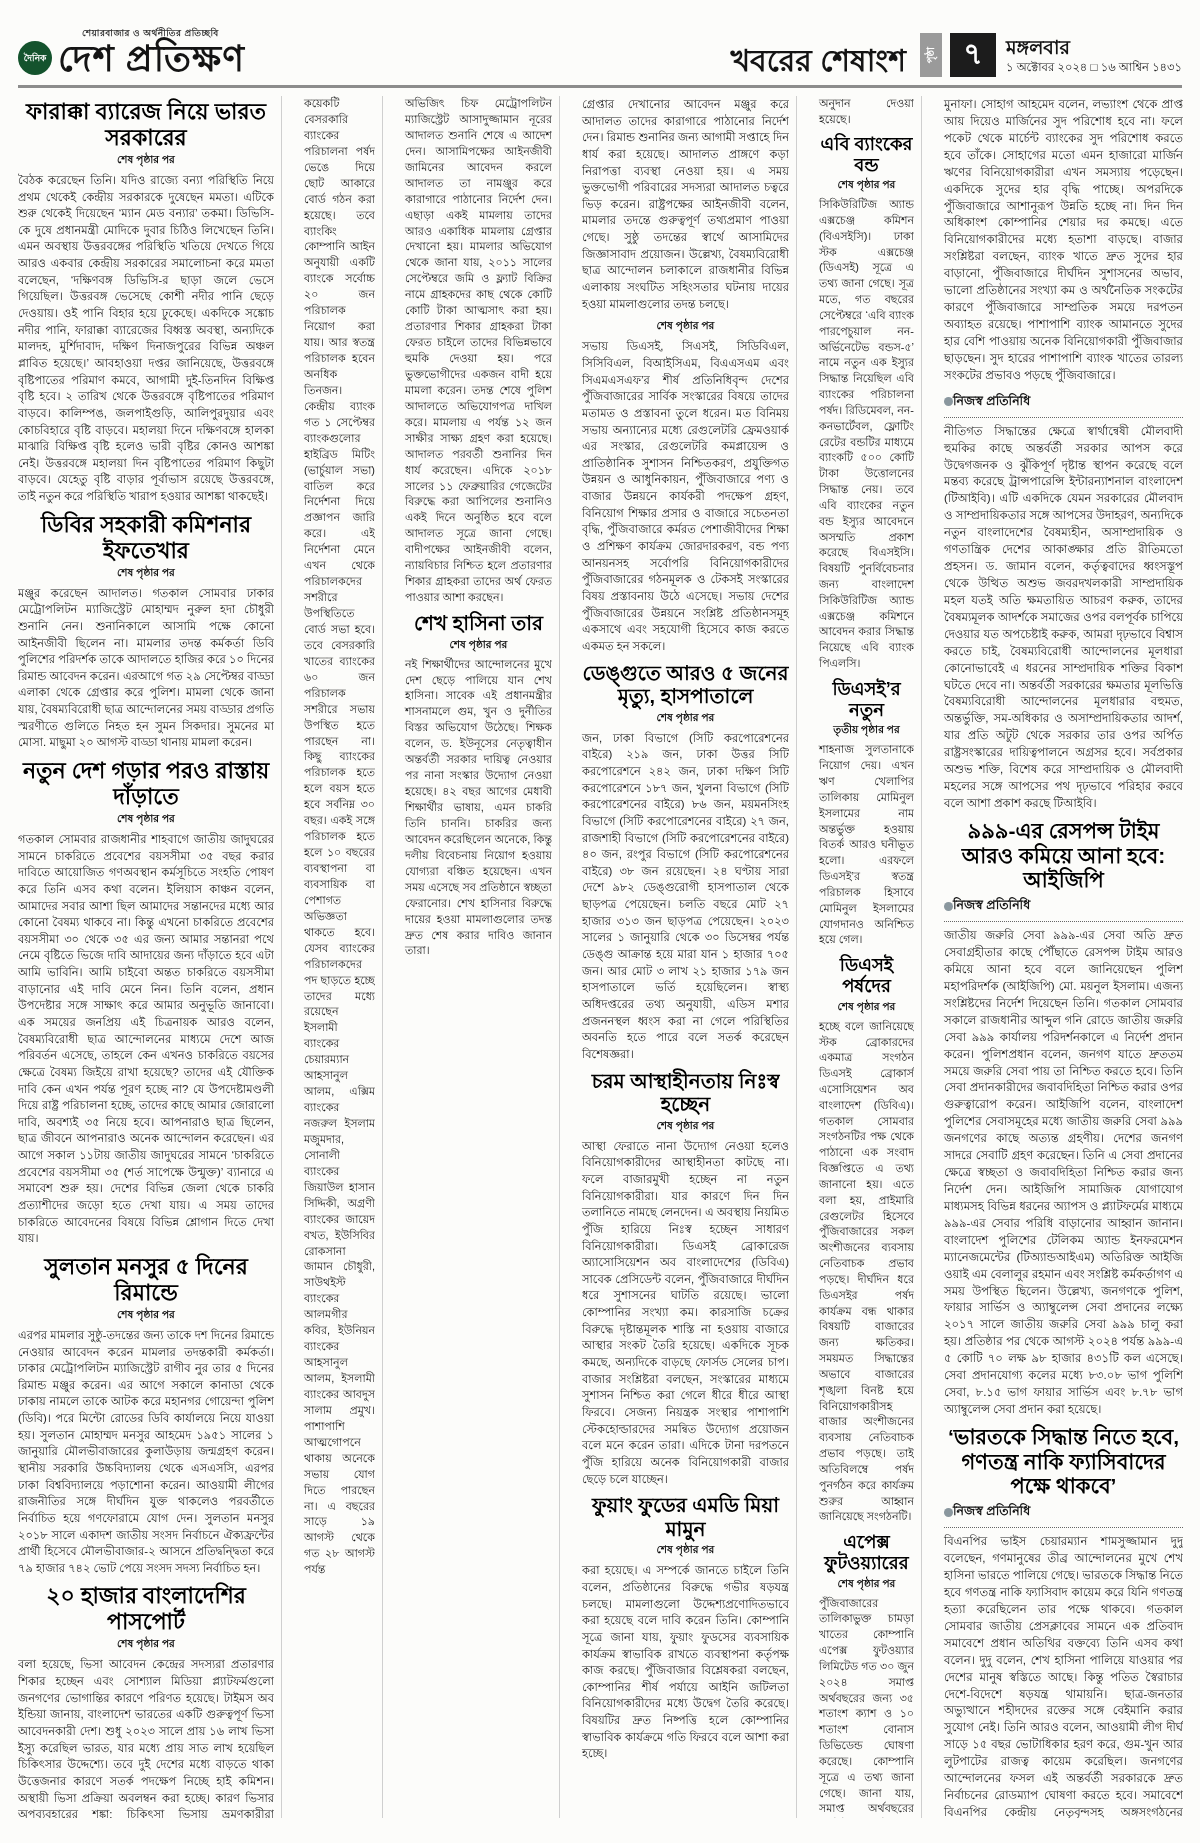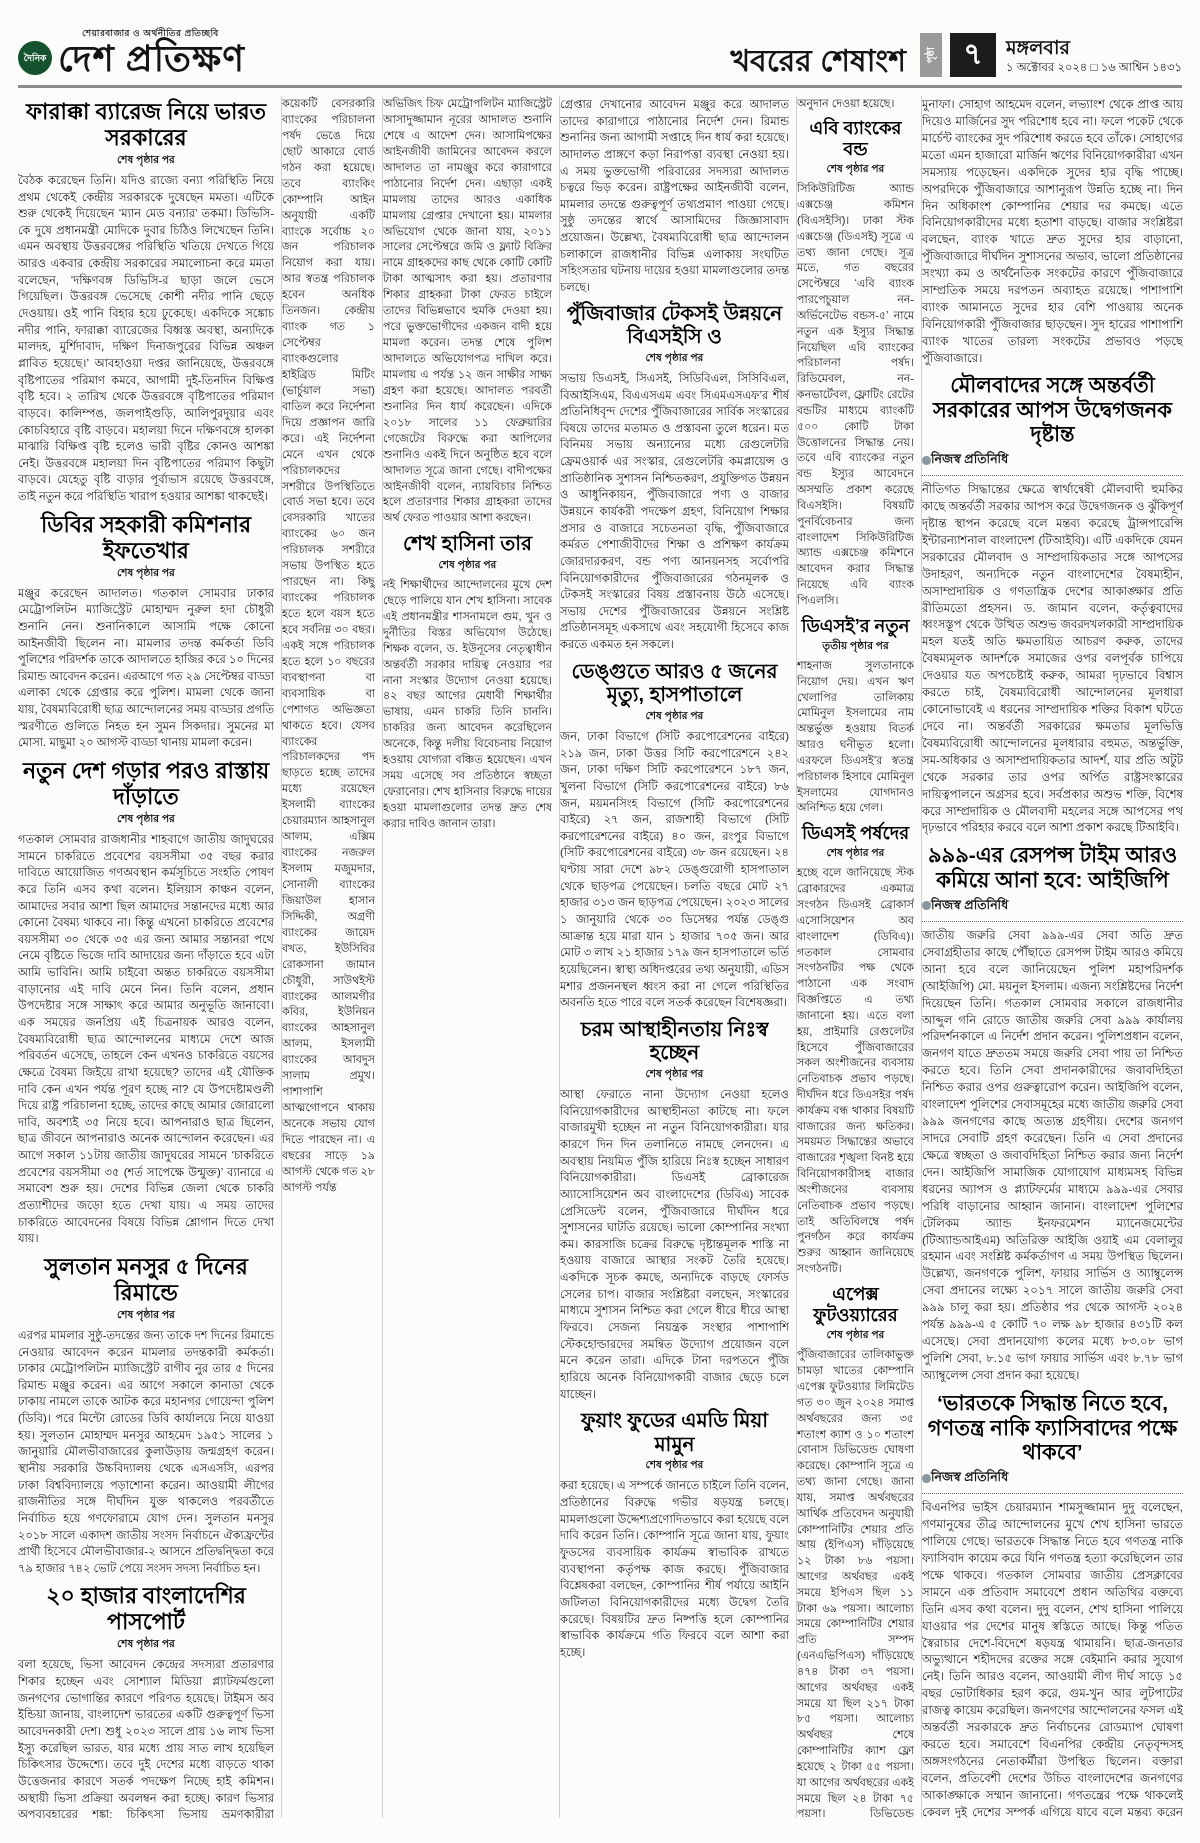--- a/index.html
+++ b/index.html
@@ -26,21 +26,21 @@
             font-size:10px; font-weight:bold; }
   .page-num-box { background:#1c1c1c; color:#fff; width:46px; height:44px;
             display:flex; align-items:center; justify-content:center;
             font-size:30px; font-weight:bold; }
   .date-block { line-height:1.25; padding-left:2px; }
   .date-block .weekday { font-size:19px; font-weight:bold; }
   .date-block .dateline { font-size:11.5px; color:#222; }
   
   .cols { display:flex; gap:7px; margin-top:8px; height:1722px; }
   .col { overflow:hidden; height:100%; }
-  .col + .col { border-left:1px solid #cfcfcf; padding-left:0; }
+  .col + .col { border-left:1px solid #cfcfcf; padding-left:22px; }
   .col-a { flex:0 0 256px; }
   .col-b { flex:0 0 94px;  }
   .col-c { flex:0 0 170px; }
   .col-d { flex:0 0 230px; }
   .col-e { flex:0 0 118px; }
   .col-f { flex:0 0 262px; }
   .article { margin-bottom:7px; }
   .hl { font-weight:bold; text-align:center; line-height:1.18; margin:3px 0 1px; color:#000; }
   .hl-xl { font-size:22px; }
   .hl-lg { font-size:20px; }
@@ -129,21 +129,20 @@
         <div class="tag">শেষ পৃষ্ঠার পর</div>
         <p class="body">নই শিক্ষার্থীদের আন্দোলনের মুখে দেশ ছেড়ে পালিয়ে যান শেখ হাসিনা। সাবেক এই প্রধানমন্ত্রীর শাসনামলে গুম, খুন ও দুর্নীতির বিস্তর অভিযোগ উঠেছে। শিক্ষক বলেন, ড. ইউনূসের নেতৃত্বাধীন অন্তর্বর্তী সরকার দায়িত্ব নেওয়ার পর নানা সংস্কার উদ্যোগ নেওয়া হয়েছে। ৪২ বছর আগের মেধাবী শিক্ষার্থীর ভাষায়, এমন চাকরি তিনি চাননি। চাকরির জন্য আবেদন করেছিলেন অনেকে, কিন্তু দলীয় বিবেচনায় নিয়োগ হওয়ায় যোগ্যরা বঞ্চিত হয়েছেন। এখন সময় এসেছে সব প্রতিষ্ঠানে স্বচ্ছতা ফেরানোর। শেখ হাসিনার বিরুদ্ধে দায়ের হওয়া মামলাগুলোর তদন্ত দ্রুত শেষ করার দাবিও জানান তারা।</p>
       </div>
     </div>
 
     <div class="col col-d">
       <div class="article stub">
         <p class="body">গ্রেপ্তার দেখানোর আবেদন মঞ্জুর করে আদালত তাদের কারাগারে পাঠানোর নির্দেশ দেন। রিমান্ড শুনানির জন্য আগামী সপ্তাহে দিন ধার্য করা হয়েছে। আদালত প্রাঙ্গণে কড়া নিরাপত্তা ব্যবস্থা নেওয়া হয়। এ সময় ভুক্তভোগী পরিবারের সদস্যরা আদালত চত্বরে ভিড় করেন। রাষ্ট্রপক্ষের আইনজীবী বলেন, মামলার তদন্তে গুরুত্বপূর্ণ তথ্যপ্রমাণ পাওয়া গেছে। সুষ্ঠু তদন্তের স্বার্থে আসামিদের জিজ্ঞাসাবাদ প্রয়োজন। উল্লেখ্য, বৈষম্যবিরোধী ছাত্র আন্দোলন চলাকালে রাজধানীর বিভিন্ন এলাকায় সংঘটিত সহিংসতার ঘটনায় দায়ের হওয়া মামলাগুলোর তদন্ত চলছে।</p>
       </div>
       <div class="article">
-        <div class="hl hl-lg">পুঁজিবাজার টেকসই উন্নয়নে বিএসইসি ও</div>
         <div class="tag">শেষ পৃষ্ঠার পর</div>
         <p class="body">সভায় ডিএসই, সিএসই, সিডিবিএল, সিসিবিএল, বিআইসিএম, বিএএসএম এবং সিএমএসএফ’র শীর্ষ প্রতিনিধিবৃন্দ দেশের পুঁজিবাজারের সার্বিক সংস্কারের বিষয়ে তাদের মতামত ও প্রস্তাবনা তুলে ধরেন। মত বিনিময় সভায় অন্যান্যের মধ্যে রেগুলেটরি ফ্রেমওয়ার্ক এর সংস্কার, রেগুলেটরি কমপ্লায়েন্স ও প্রাতিষ্ঠানিক সুশাসন নিশ্চিতকরণ, প্রযুক্তিগত উন্নয়ন ও আধুনিকায়ন, পুঁজিবাজারে পণ্য ও বাজার উন্নয়নে কার্যকরী পদক্ষেপ গ্রহণ, বিনিয়োগ শিক্ষার প্রসার ও বাজারে সচেতনতা বৃদ্ধি, পুঁজিবাজারে কর্মরত পেশাজীবীদের শিক্ষা ও প্রশিক্ষণ কার্যক্রম জোরদারকরণ, বন্ড পণ্য আনয়নসহ সর্বোপরি বিনিয়োগকারীদের পুঁজিবাজারের গঠনমূলক ও টেকসই সংস্কারের বিষয় প্রস্তাবনায় উঠে এসেছে। সভায় দেশের পুঁজিবাজারের উন্নয়নে সংশ্লিষ্ট প্রতিষ্ঠানসমূহ একসাথে এবং সহযোগী হিসেবে কাজ করতে একমত হন সকলে।</p>
       </div>
       <div class="article">
         <div class="hl hl-lg">ডেঙ্গুতে আরও ৫ জনের মৃত্যু, হাসপাতালে</div>
         <div class="tag">শেষ পৃষ্ঠার পর</div>
         <p class="body">জন, ঢাকা বিভাগে (সিটি করপোরেশনের বাইরে) ২১৯ জন, ঢাকা উত্তর সিটি করপোরেশনে ২৪২ জন, ঢাকা দক্ষিণ সিটি করপোরেশনে ১৮৭ জন, খুলনা বিভাগে (সিটি করপোরেশনের বাইরে) ৮৬ জন, ময়মনসিংহ বিভাগে (সিটি করপোরেশনের বাইরে) ২৭ জন, রাজশাহী বিভাগে (সিটি করপোরেশনের বাইরে) ৪০ জন, রংপুর বিভাগে (সিটি করপোরেশনের বাইরে) ৩৮ জন রয়েছেন। ২৪ ঘণ্টায় সারা দেশে ৯৮২ ডেঙ্গুরোগী হাসপাতাল থেকে ছাড়পত্র পেয়েছেন। চলতি বছরে মোট ২৭ হাজার ৩১৩ জন ছাড়পত্র পেয়েছেন। ২০২৩ সালের ১ জানুয়ারি থেকে ৩০ ডিসেম্বর পর্যন্ত ডেঙ্গু আক্রান্ত হয়ে মারা যান ১ হাজার ৭০৫ জন। আর মোট ৩ লাখ ২১ হাজার ১৭৯ জন হাসপাতালে ভর্তি হয়েছিলেন। স্বাস্থ্য অধিদপ্তরের তথ্য অনুযায়ী, এডিস মশার প্রজননস্থল ধ্বংস করা না গেলে পরিস্থিতির অবনতি হতে পারে বলে সতর্ক করেছেন বিশেষজ্ঞরা।</p>
       </div>
       <div class="article">
         <div class="hl hl-lg">চরম আস্থাহীনতায় নিঃস্ব হচ্ছেন</div>
@@ -182,21 +181,20 @@
         <p class="body">পুঁজিবাজারের তালিকাভুক্ত চামড়া খাতের কোম্পানি এপেক্স ফুটওয়্যার লিমিটেড গত ৩০ জুন ২০২৪ সমাপ্ত অর্থবছরের জন্য ৩৫ শতাংশ ক্যাশ ও ১০ শতাংশ বোনাস ডিভিডেন্ড ঘোষণা করেছে। কোম্পানি সূত্রে এ তথ্য জানা গেছে। জানা যায়, সমাপ্ত অর্থবছরের আর্থিক প্রতিবেদন অনুযায়ী কোম্পানিটির শেয়ার প্রতি আয় (ইপিএস) দাঁড়িয়েছে ১২ টাকা ৮৬ পয়সা। আগের অর্থবছর একই সময়ে ইপিএস ছিল ১১ টাকা ৬৯ পয়সা। আলোচ্য সময়ে কোম্পানিটির শেয়ার প্রতি সম্পদ (এনএভিপিএস) দাঁড়িয়েছে ৪৭৪ টাকা ৩৭ পয়সা। আগের অর্থবছর একই সময়ে যা ছিল ২১৭ টাকা ৮৫ পয়সা। আলোচ্য অর্থবছর শেষে কোম্পানিটির ক্যাশ ফ্লো হয়েছে ২ টাকা ৫৫ পয়সা। যা আগের অর্থবছরের একই সময়ে ছিল ২৪ টাকা ৭৫ পয়সা। ডিভিডেন্ড অনুমোদনের জন্য আগামী ২৭ নভেম্বর বার্ষিক সাধারণ সভা (এজিএম) করবে কোম্পানিটি। এ জন্য রেকর্ড ডেট নির্ধারণ করা হয়েছে আগামী ২২ অক্টোবর ২০২৪।</p>
       </div>
 
     </div>
 
     <div class="col col-f">
       <div class="article stub">
         <p class="body">মুনাফা। সোহাগ আহমেদ বলেন, লভ্যাংশ থেকে প্রাপ্ত আয় দিয়েও মার্জিনের সুদ পরিশোধ হবে না। ফলে পকেট থেকে মার্চেন্ট ব্যাংকের সুদ পরিশোধ করতে হবে তাঁকে। সোহাগের মতো এমন হাজারো মার্জিন ঋণের বিনিয়োগকারীরা এখন সমস্যায় পড়েছেন। একদিকে সুদের হার বৃদ্ধি পাচ্ছে। অপরদিকে পুঁজিবাজারে আশানুরূপ উন্নতি হচ্ছে না। দিন দিন অধিকাংশ কোম্পানির শেয়ার দর কমছে। এতে বিনিয়োগকারীদের মধ্যে হতাশা বাড়ছে। বাজার সংশ্লিষ্টরা বলছেন, ব্যাংক খাতে দ্রুত সুদের হার বাড়ানো, পুঁজিবাজারে দীর্ঘদিন সুশাসনের অভাব, ভালো প্রতিষ্ঠানের সংখ্যা কম ও অর্থনৈতিক সংকটের কারণে পুঁজিবাজারে সাম্প্রতিক সময়ে দরপতন অব্যাহত রয়েছে। পাশাপাশি ব্যাংক আমানতে সুদের হার বেশি পাওয়ায় অনেক বিনিয়োগকারী পুঁজিবাজার ছাড়ছেন। সুদ হারের পাশাপাশি ব্যাংক খাতের তারল্য সংকটের প্রভাবও পড়ছে পুঁজিবাজারে।</p>
       </div>
       <div class="article">
-        <div class="hl">মৌলবাদের সঙ্গে অন্তর্বর্তী সরকারের আপস উদ্বেগজনক দৃষ্টান্ত</div>
         <div class="byline-row">
           <span class="byline-dot"></span>
           <span>নিজস্ব প্রতিনিধি</span>
         </div>
         <p class="body">নীতিগত সিদ্ধান্তের ক্ষেত্রে স্বার্থান্বেষী মৌলবাদী হুমকির কাছে অন্তর্বর্তী সরকার আপস করে উদ্বেগজনক ও ঝুঁকিপূর্ণ দৃষ্টান্ত স্থাপন করেছে বলে মন্তব্য করেছে ট্রান্সপারেন্সি ইন্টারন্যাশনাল বাংলাদেশ (টিআইবি)। এটি একদিকে যেমন সরকারের মৌলবাদ ও সাম্প্রদায়িকতার সঙ্গে আপসের উদাহরণ, অন্যদিকে নতুন বাংলাদেশের বৈষম্যহীন, অসাম্প্রদায়িক ও গণতান্ত্রিক দেশের আকাঙ্ক্ষার প্রতি রীতিমতো প্রহসন। ড. জামান বলেন, কর্তৃত্ববাদের ধ্বংসস্তূপ থেকে উত্থিত অশুভ জবরদখলকারী সাম্প্রদায়িক মহল যতই অতি ক্ষমতায়িত আচরণ করুক, তাদের বৈষম্যমূলক আদর্শকে সমাজের ওপর বলপূর্বক চাপিয়ে দেওয়ার যত অপচেষ্টাই করুক, আমরা দৃঢ়ভাবে বিশ্বাস করতে চাই, বৈষম্যবিরোধী আন্দোলনের মূলধারা কোনোভাবেই এ ধরনের সাম্প্রদায়িক শক্তির বিকাশ ঘটতে দেবে না। অন্তর্বর্তী সরকারের ক্ষমতার মূলভিত্তি বৈষম্যবিরোধী আন্দোলনের মূলধারার বহুমত, অন্তর্ভুক্তি, সম-অধিকার ও অসাম্প্রদায়িকতার আদর্শ, যার প্রতি অটুট থেকে সরকার তার ওপর অর্পিত রাষ্ট্রসংস্কারের দায়িত্বপালনে অগ্রসর হবে। সর্বপ্রকার অশুভ শক্তি, বিশেষ করে সাম্প্রদায়িক ও মৌলবাদী মহলের সঙ্গে আপসের পথ দৃঢ়ভাবে পরিহার করবে বলে আশা প্রকাশ করছে টিআইবি।</p>
       </div>
       <div class="article">
         <div class="hl">৯৯৯-এর রেসপন্স টাইম আরও কমিয়ে আনা হবে: আইজিপি</div>
         <div class="byline-row">
           <span class="byline-dot"></span>

